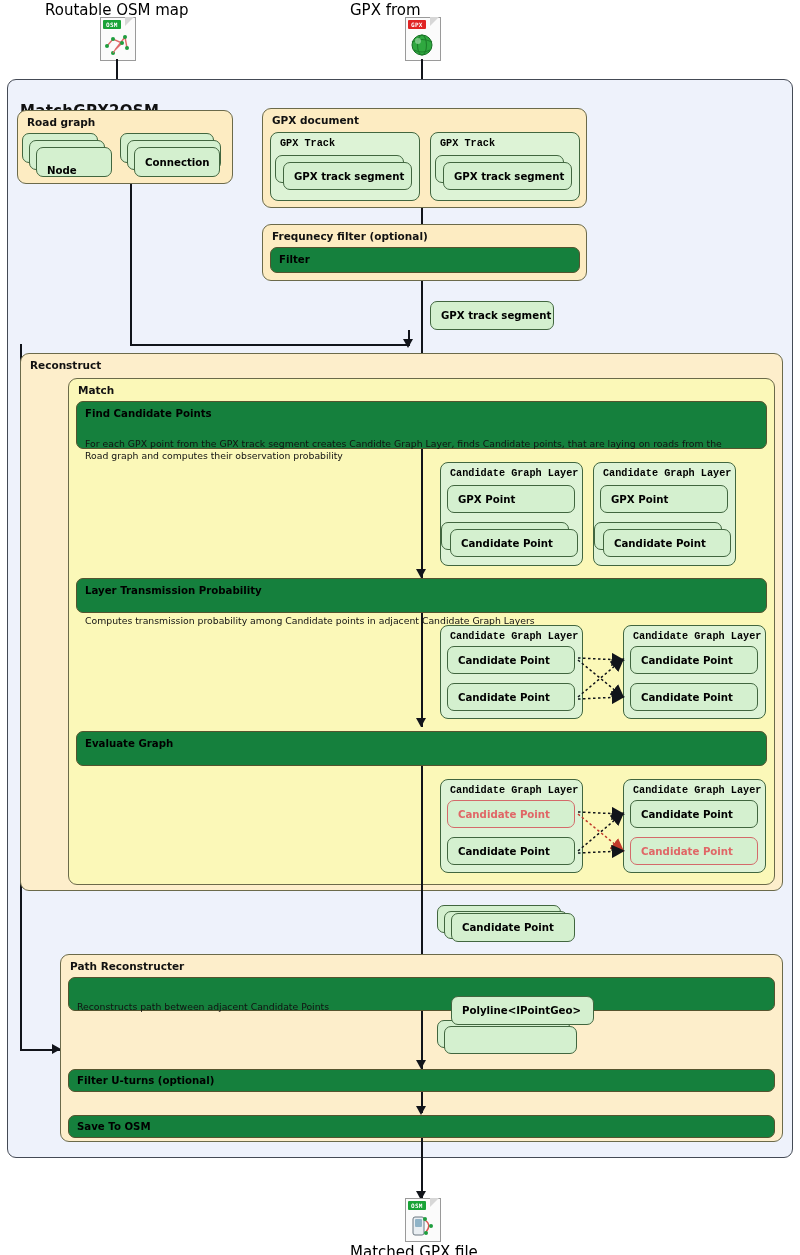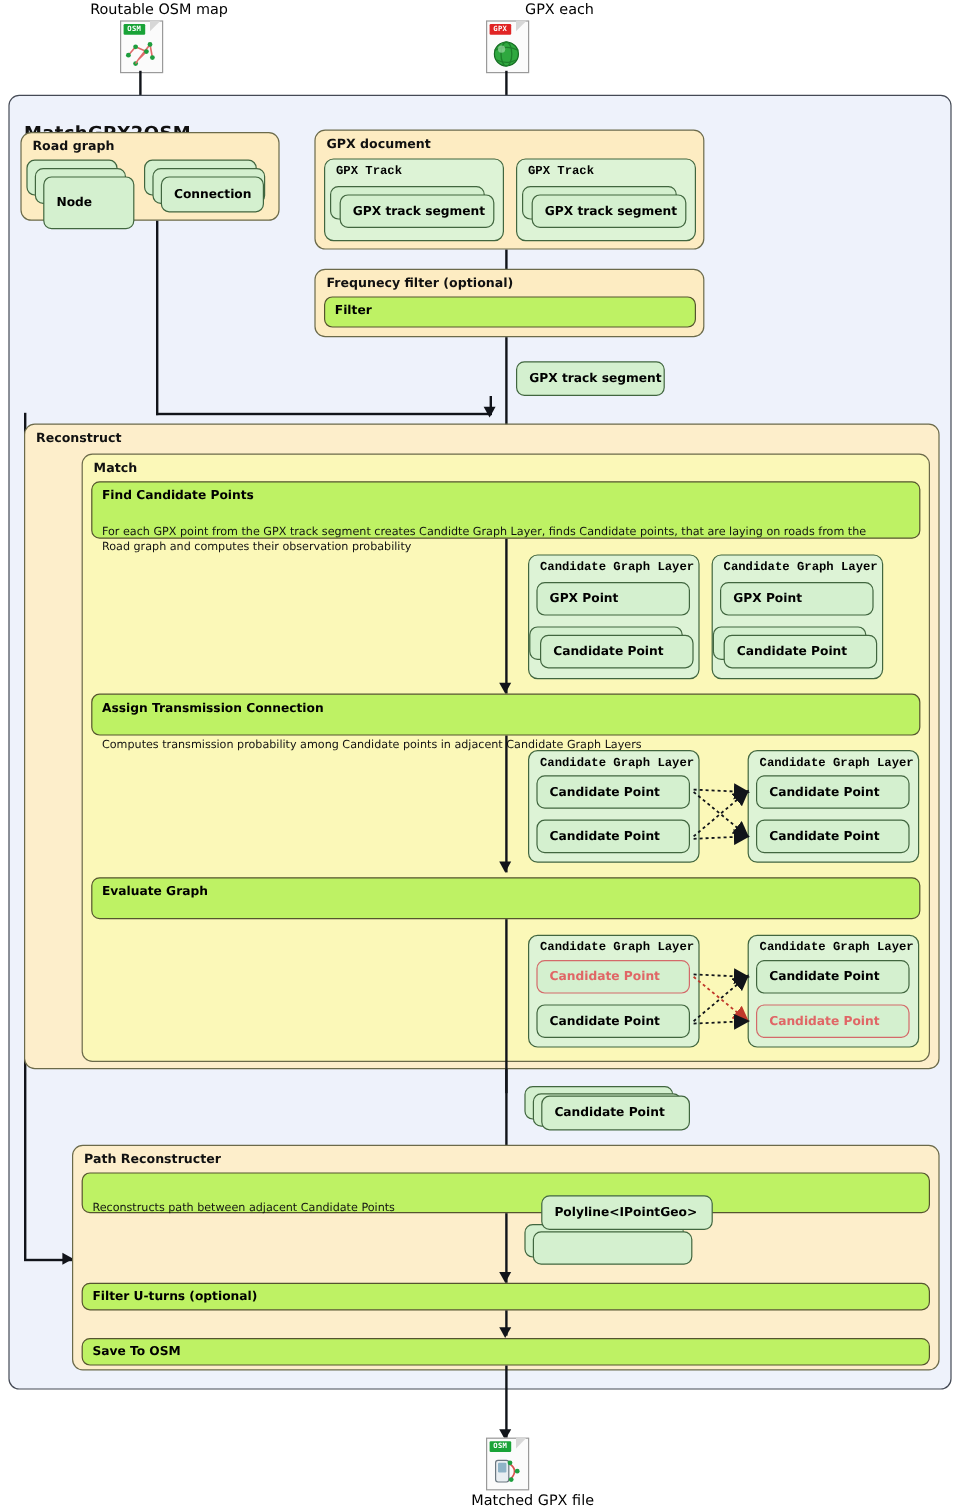--- a/index.html
+++ b/index.html
@@ -62,21 +62,21 @@
     position:absolute;
     left:9px; top:5px;
     font-size:10.5px;
     font-weight:bold;
     color:#111;
     white-space:nowrap;
   }
 
   
   .act{
-    background:#bef264;
+    background:#15803d;
     border:1.4px solid #55542f;
     border-radius:7px;
     padding:5px 24px 6px 8px;
   }
   .act .act-title{
     font-size:10.2px;
     font-weight:bold;
     color:#000;
     line-height:13px;
   }
@@ -167,24 +167,24 @@
     font-size:6px;font-weight:bold;color:#ffffff;
     padding:1px 3px;border-radius:1px;
     font-family:"DejaVu Sans Mono","Liberation Mono",monospace;
     letter-spacing:.3px;
   }
   .fileicon .badge.osm{background:#19a337;}
   .fileicon .badge.gpx{background:#e02424;}
 
   .mini-caption{
     position:absolute;
-    font-size:12px;
+    font-size:15px;
     color:#000;
     white-space:nowrap;
-    text-align:right;
+    text-align:left;
   }
 
   
   svg.overlay{position:absolute;left:0;top:0;pointer-events:none;}
 </style>
 </head>
 <body>
 
 <div id="canvas">
 
@@ -200,21 +200,21 @@
       <circle cx="25" cy="20" r="2" fill="#1e9e3e"></circle>
       <circle cx="27" cy="31" r="2" fill="#1e9e3e"></circle>
       <circle cx="13" cy="36" r="2" fill="#1e9e3e"></circle>
       <line x1="13" y1="36" x2="15" y2="33" stroke="#e06a6a" stroke-width="1.2"></line>
     </svg>
     <div class="badge osm">OSM</div>
   </div>
   <div class="vline" style="left:116px;top:59px;height:48px;"></div>
   <div class="arrow-down" style="left:111px;top:103px;"></div>
 
-  <div class="mini-caption" style="left:350px;top:1px;width:145px;">GPX each</div>
+  <div class="mini-caption" style="left:350px;top:1px;width:145px;">GPX from</div>
   <div class="fileicon" style="left:405px;top:17px;width:34px;height:42px;">
     <div class="page"></div>
     <div class="fold"></div>
     <svg class="overlay" width="34" height="42">
       <circle cx="17" cy="28" r="10" fill="#2fa83f" stroke="#156b22" stroke-width="1"></circle>
       <path d="M7,25 Q17,20 27,25" fill="none" stroke="#1d7f2b" stroke-width="1.1"></path>
       <path d="M9,33 Q17,37 25,33" fill="none" stroke="#1d7f2b" stroke-width="1.1"></path>
       <ellipse cx="17" cy="28" rx="4.5" ry="10" fill="none" stroke="#1d7f2b" stroke-width="1.1"></ellipse>
       <circle cx="13" cy="24" r="3" fill="#9ad8a2" opacity=".7"></circle>
     </svg>
@@ -228,21 +228,21 @@
   </div>
 
   <div class="abs frame-tan" style="left:17px;top:110px;width:216px;height:74px;">
     <div class="frame-title">Road graph</div>
   </div>
 
   <div class="stack" style="left:22px;top:133px;width:92px;height:44px;">
     <div class="sh" style="left:0px;top:0px;width:76px;height:30px;"></div>
     <div class="sh" style="left:7px;top:7px;width:76px;height:30px;"></div>
   </div>
-  <div class="abs obj" style="left:36px;top:147px;width:76px;height:44px;">
+  <div class="abs obj" style="left:36px;top:147px;width:76px;height:30px;align-items:flex-end;">
     <span class="obj-label">Node</span>
   </div>
 
   <div class="stack" style="left:120px;top:133px;width:110px;height:44px;">
     <div class="sh" style="left:0px;top:0px;width:94px;height:30px;"></div>
     <div class="sh" style="left:7px;top:7px;width:94px;height:30px;"></div>
   </div>
   <div class="abs obj" style="left:134px;top:147px;width:86px;height:30px;">
     <span class="obj-label">Connection</span>
   </div>
@@ -332,21 +332,21 @@
     <span class="obj-label">GPX Point</span>
   </div>
   <div class="stack" style="left:594px;top:522px;width:142px;height:42px;">
     <div class="sh" style="left:0px;top:0px;width:128px;height:28px;"></div>
   </div>
   <div class="abs obj" style="left:603px;top:529px;width:128px;height:28px;">
     <span class="obj-label">Candidate Point</span>
   </div>
 
   <div class="abs act" style="left:76px;top:578px;width:691px;height:35px;">
-    <div class="act-title">Assign Transmission Connection</div>
+    <div class="act-title">Layer Transmission Probability</div>
     <div class="act-desc">Computes transmission probability among Candidate points in adjacent Candidate Graph Layers</div>
   </div>
   <div class="vline" style="left:421px;top:613px;height:114px;"></div>
   <div class="arrow-down" style="left:416px;top:718px;"></div>
 
   <div class="abs cont-green" style="left:440px;top:625px;width:143px;height:94px;">
     <div class="cont-title">Candidate Graph Layer</div>
   </div>
   <div class="abs obj" style="left:447px;top:646px;width:128px;height:28px;">
     <span class="obj-label">Candidate Point</span>

